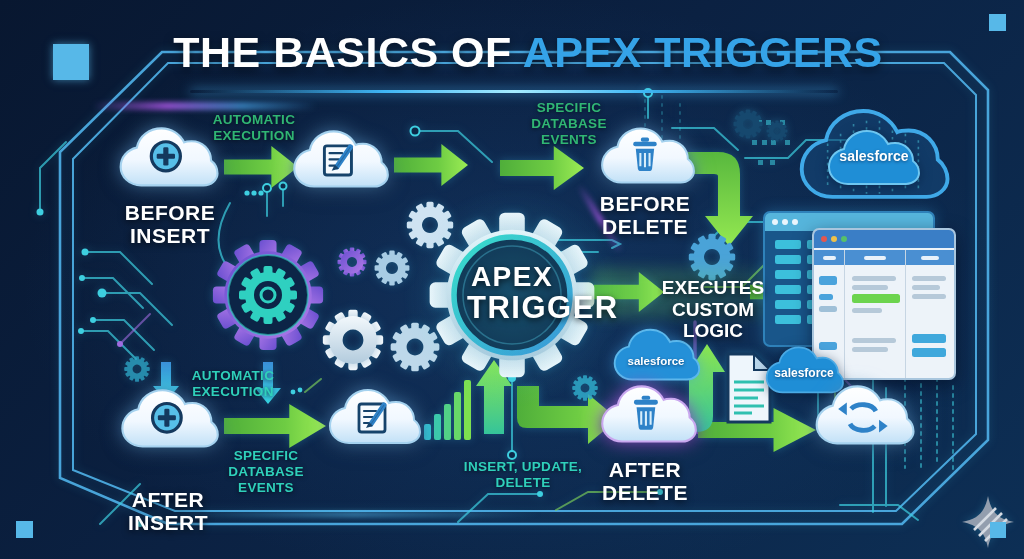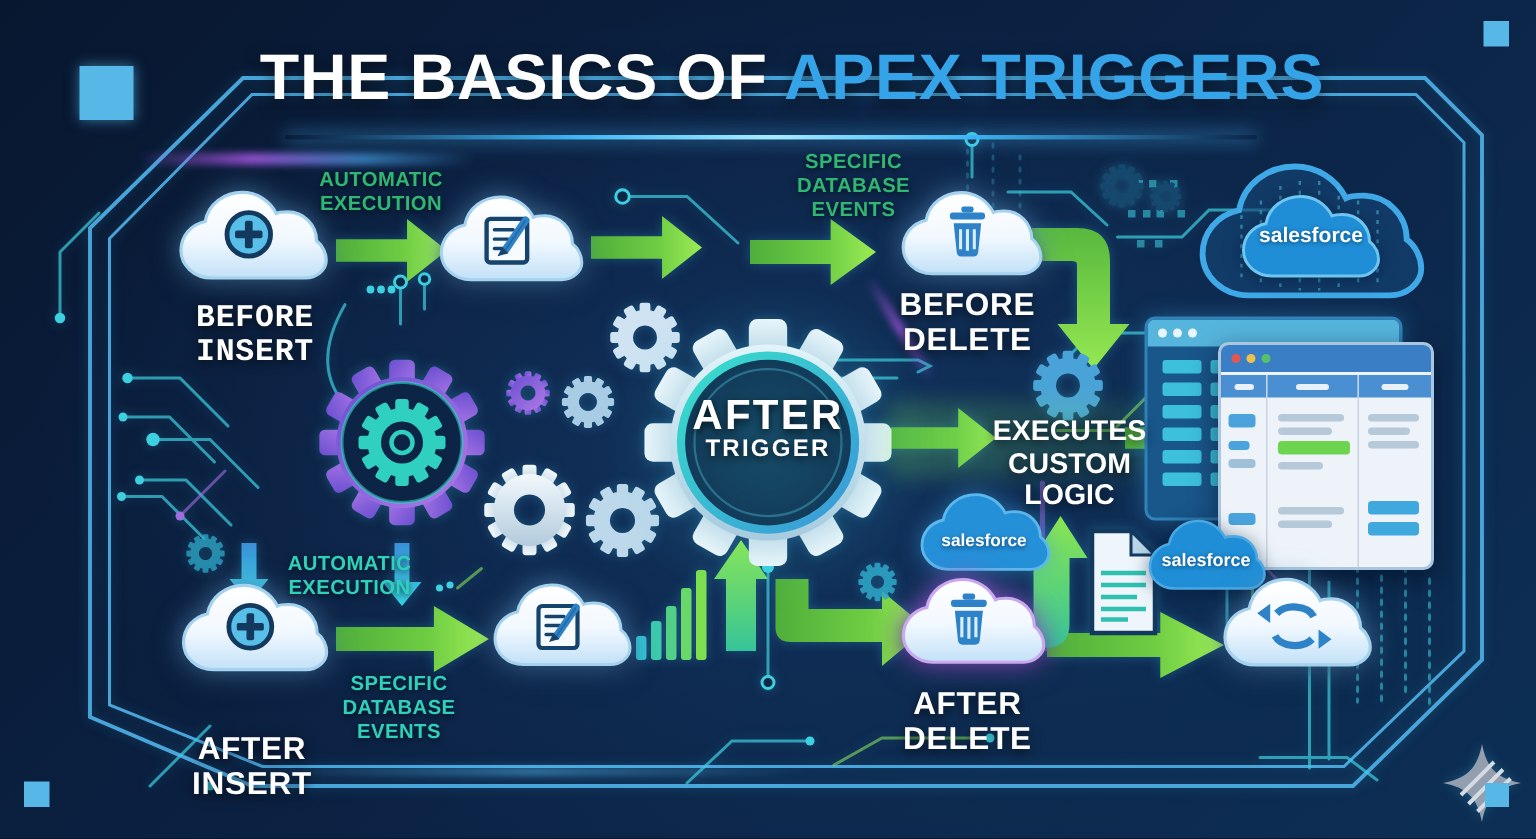--- a/index.html
+++ b/index.html
@@ -21,21 +21,21 @@
     line-height:1.1;letter-spacing:.5px;text-shadow:0 2px 7px rgba(0,0,0,.7);}
   .anno{position:absolute;text-align:center;font-weight:800;font-size:13.5px;line-height:1.18;
     letter-spacing:.3px;text-shadow:0 1px 4px rgba(0,0,0,.6);}
   .anno.green{color:#30b673;}
   .anno.teal{color:#2fd0ba;}
   .exec{position:absolute;left:657px;top:277px;width:112px;text-align:center;color:#fff;
     font-weight:800;font-size:19px;line-height:1.14;text-shadow:0 2px 7px rgba(0,0,0,.7);}
   .hubtext{position:absolute;left:447px;top:262px;width:130px;text-align:center;color:#fff;
     font-weight:800;text-shadow:0 2px 6px rgba(0,0,0,.7);letter-spacing:1.5px;}
   .hubtext .l1{font-size:28px;line-height:1.05;}
-  .hubtext .l2{font-size:16px;line-height:1.1;}
+  .hubtext .l2{font-size:31px;line-height:1.1;margin-left:20px;}
   .sftext{position:absolute;text-align:center;color:#fff;font-weight:700;text-transform:lowercase;
     text-shadow:0 1px 3px rgba(0,30,70,.6);}
   
   .node{position:absolute;}
   .cloudsvg{filter:drop-shadow(0 0 9px rgba(120,200,255,.5)) drop-shadow(0 3px 4px rgba(0,10,30,.5));}
   .cloudsvg.purpleglow{filter:drop-shadow(0 0 9px rgba(185,110,255,.75)) drop-shadow(0 3px 4px rgba(0,10,30,.5));}
   
   .win{position:absolute;border-radius:7px;overflow:hidden;}
   .win .bar{height:18px;display:flex;align-items:center;gap:4px;padding-left:7px;}
   .dot{width:6px;height:6px;border-radius:50%;}
@@ -432,21 +432,21 @@
     <use href="#cloudShape" fill="#1f8ed6" stroke="#4aa9e4" stroke-width="2"></use>
   </svg>
   <div class="sftext abs" style="left:760px;top:366px;width:88px;font-size:12px;">salesforce</div>
 
   <div class="node" style="left:114px;top:124px;">
     <svg class="cloudsvg" viewBox="0 0 100 66" style="width:108px;height:71px;">
       <use href="#cloudShape" fill="url(#gradCloud)" stroke="#a5d2ef" stroke-width="2"></use>
       <use href="#ic-plus" transform="translate(48,30)"></use>
     </svg>
   </div>
-  <div class="nlabel" style="left:110px;top:201px;width:120px;font-family:Liberation Mono, monospace;">BEFORE INSERT</div>
+  <div class="nlabel" style="left:110px;top:201px;width:120px;">BEFORE INSERT</div>
 
   <div class="node" style="left:288px;top:127px;">
     <svg class="cloudsvg" viewBox="0 0 100 66" style="width:104px;height:69px;">
       <use href="#cloudShape" fill="url(#gradCloud)" stroke="#a5d2ef" stroke-width="2"></use>
       <use href="#ic-edit" transform="translate(48,31)"></use>
     </svg>
   </div>
 
   <div class="node" style="left:596px;top:124px;">
     <svg class="cloudsvg" viewBox="0 0 100 66" style="width:102px;height:68px;">
@@ -480,28 +480,29 @@
   <div class="nlabel" style="left:585px;top:458px;width:120px;">AFTER DELETE</div>
 
   <div class="node" style="left:810px;top:382px;">
     <svg class="cloudsvg" viewBox="0 0 100 66" style="width:108px;height:71px;">
       <use href="#cloudShape" fill="url(#gradCloud)" stroke="#a5d2ef" stroke-width="2"></use>
       <use href="#ic-restore" transform="translate(49,31)"></use>
     </svg>
   </div>
 
   <div class="hubtext">
-    <div class="l1">AFTER</div>
+    <div class="l1">APEX</div>
     <div class="l2">TRIGGER</div>
   </div>
 
   <div class="anno green" style="left:196px;top:112px;width:116px;">AUTOMATIC EXECUTION</div>
   <div class="anno green" style="left:527px;top:100px;width:84px;">SPECIFIC DATABASE EVENTS</div>
   <div class="anno teal" style="left:175px;top:368px;width:116px;">AUTOMATIC EXECUTION</div>
   <div class="anno teal" style="left:222px;top:448px;width:88px;">SPECIFIC DATABASE EVENTS</div>
+  <div class="anno teal" style="left:448px;top:459px;width:150px;">INSERT, UPDATE, DELETE</div>
   <div class="exec">EXECUTES CUSTOM LOGIC</div>
 
   <div class="title abs">
     <span>THE BASICS OF</span>
     <span> </span>
     <span class="hl">APEX TRIGGERS</span>
   </div>
   <div class="title-underline abs"></div>
 
 </div>

